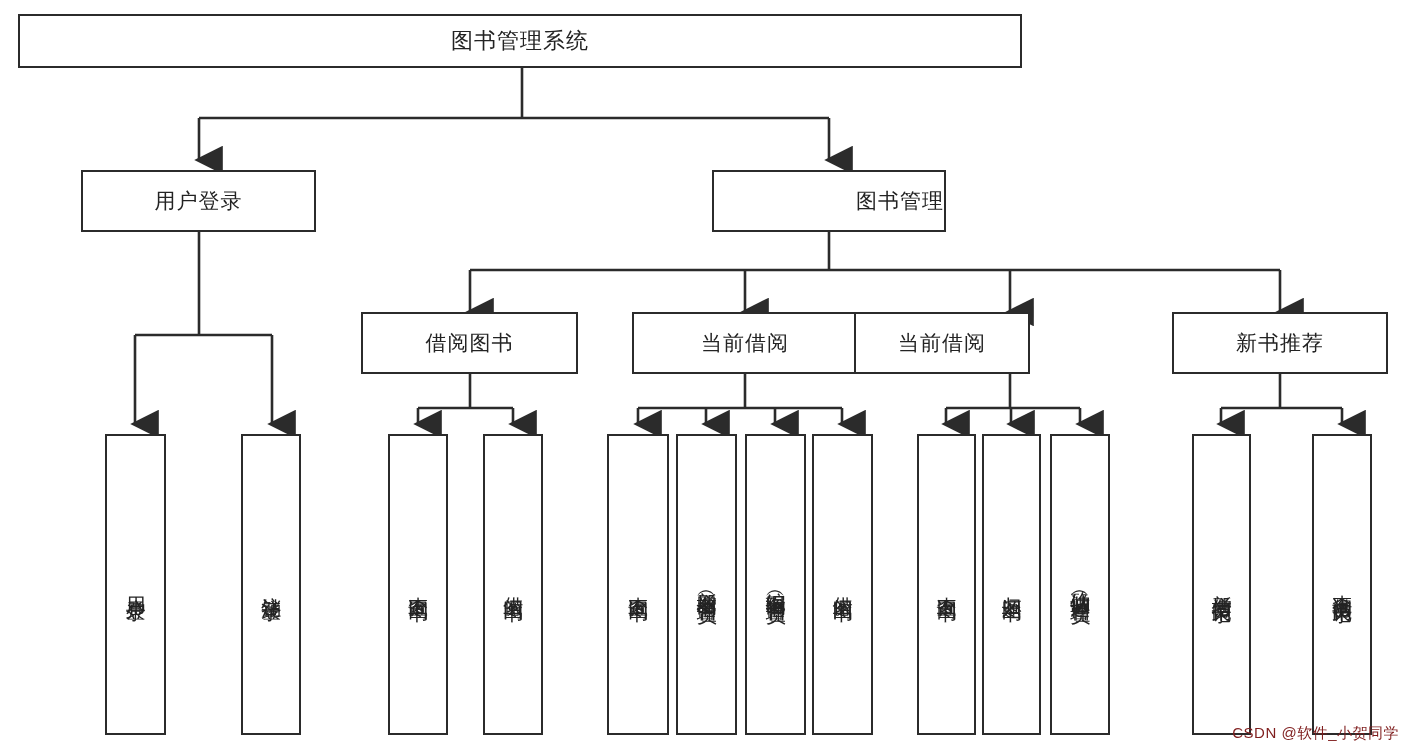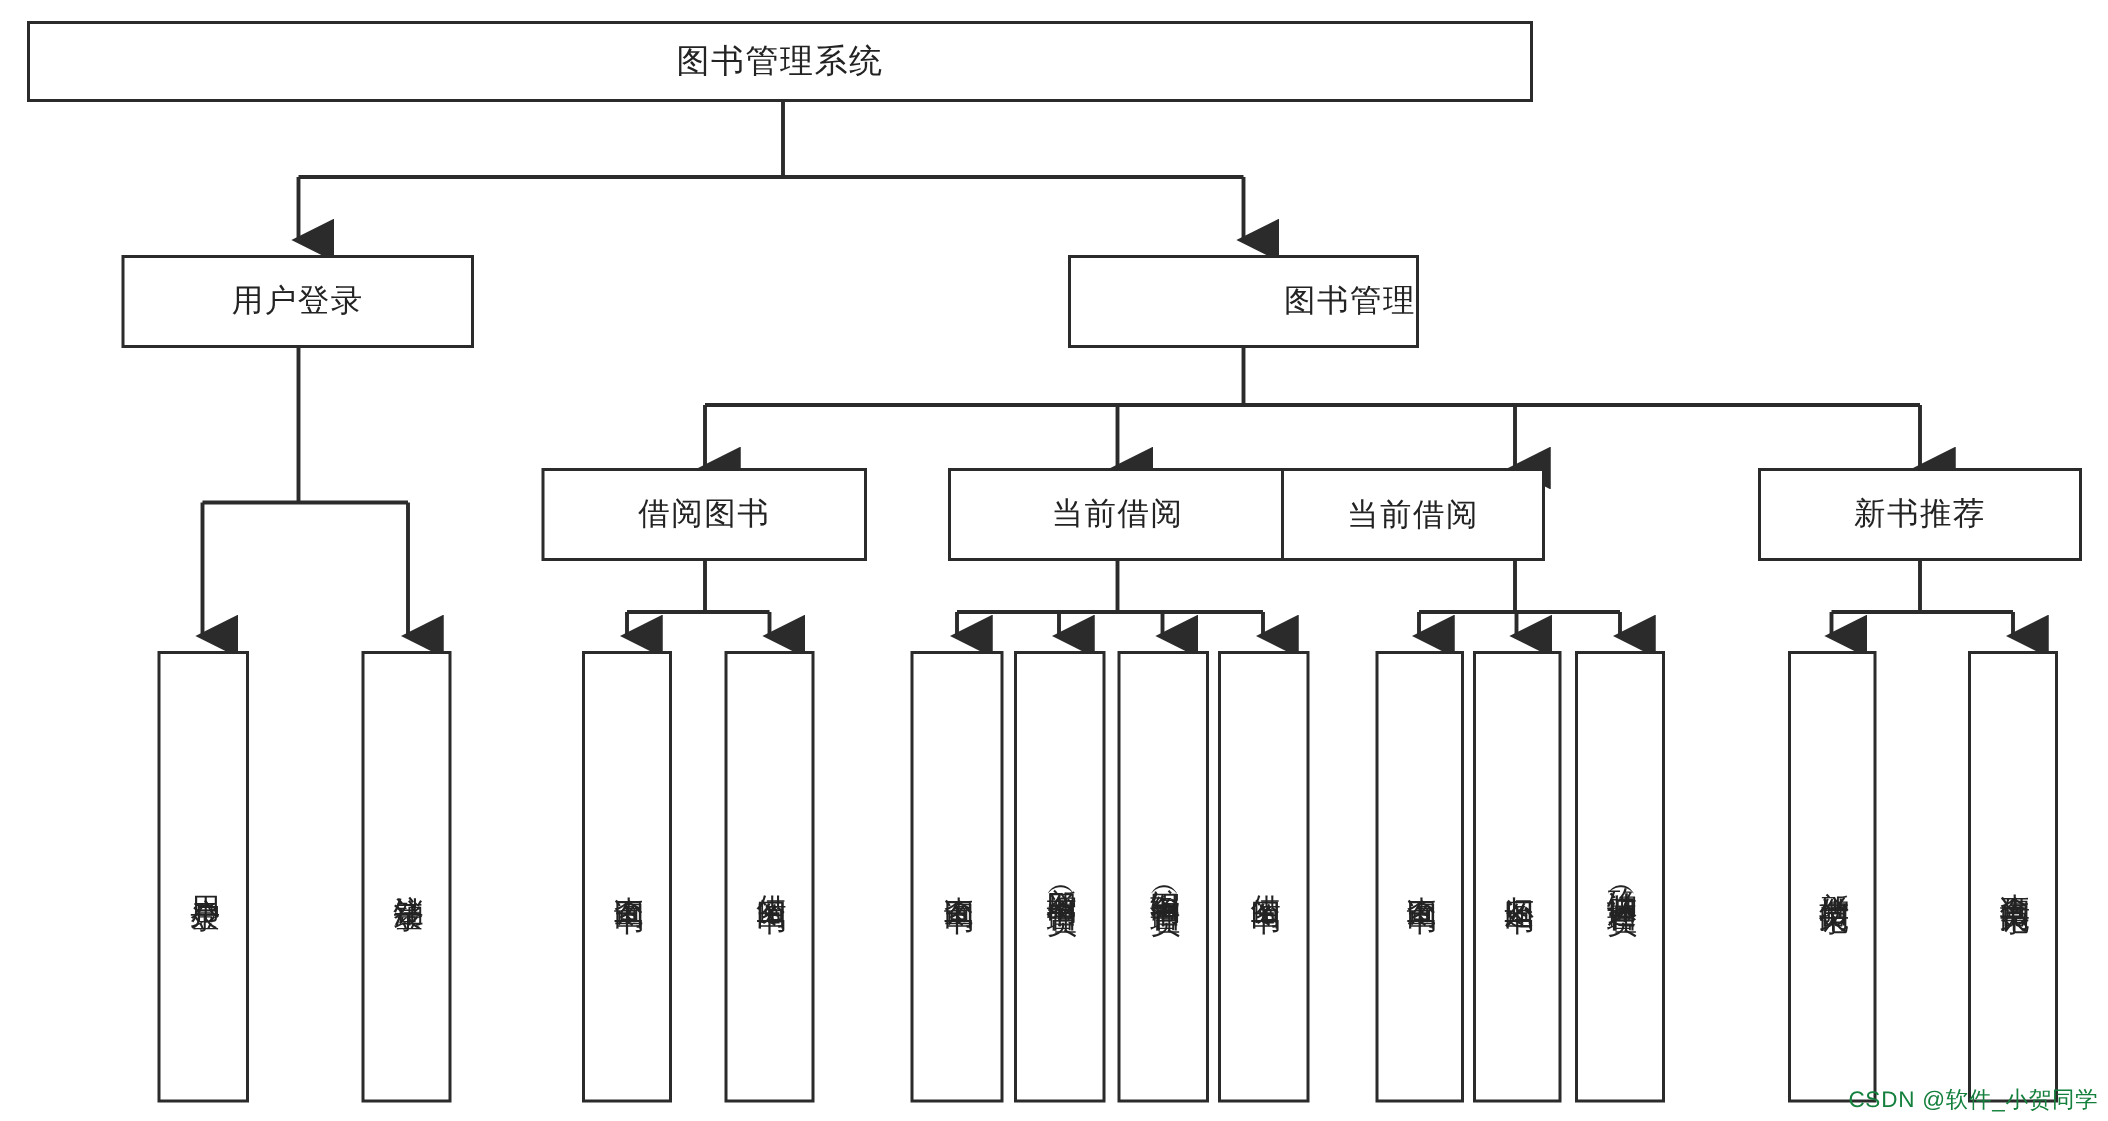--- a/index.html
+++ b/index.html
@@ -44,21 +44,21 @@
     line-height:1.18;
     letter-spacing:2px;
     white-space:nowrap;
     max-height:290px;
   }
 
   #watermark{
     position:absolute;
     right:6px;bottom:4px;
     font-size:15px;
-    color:#15803d;
+    color:#7f1d1d;
     letter-spacing:.5px;
     white-space:nowrap;
     pointer-events:none;
   }
 </style>
 </head>
 <body>
 
 <div id="canvas">
 

